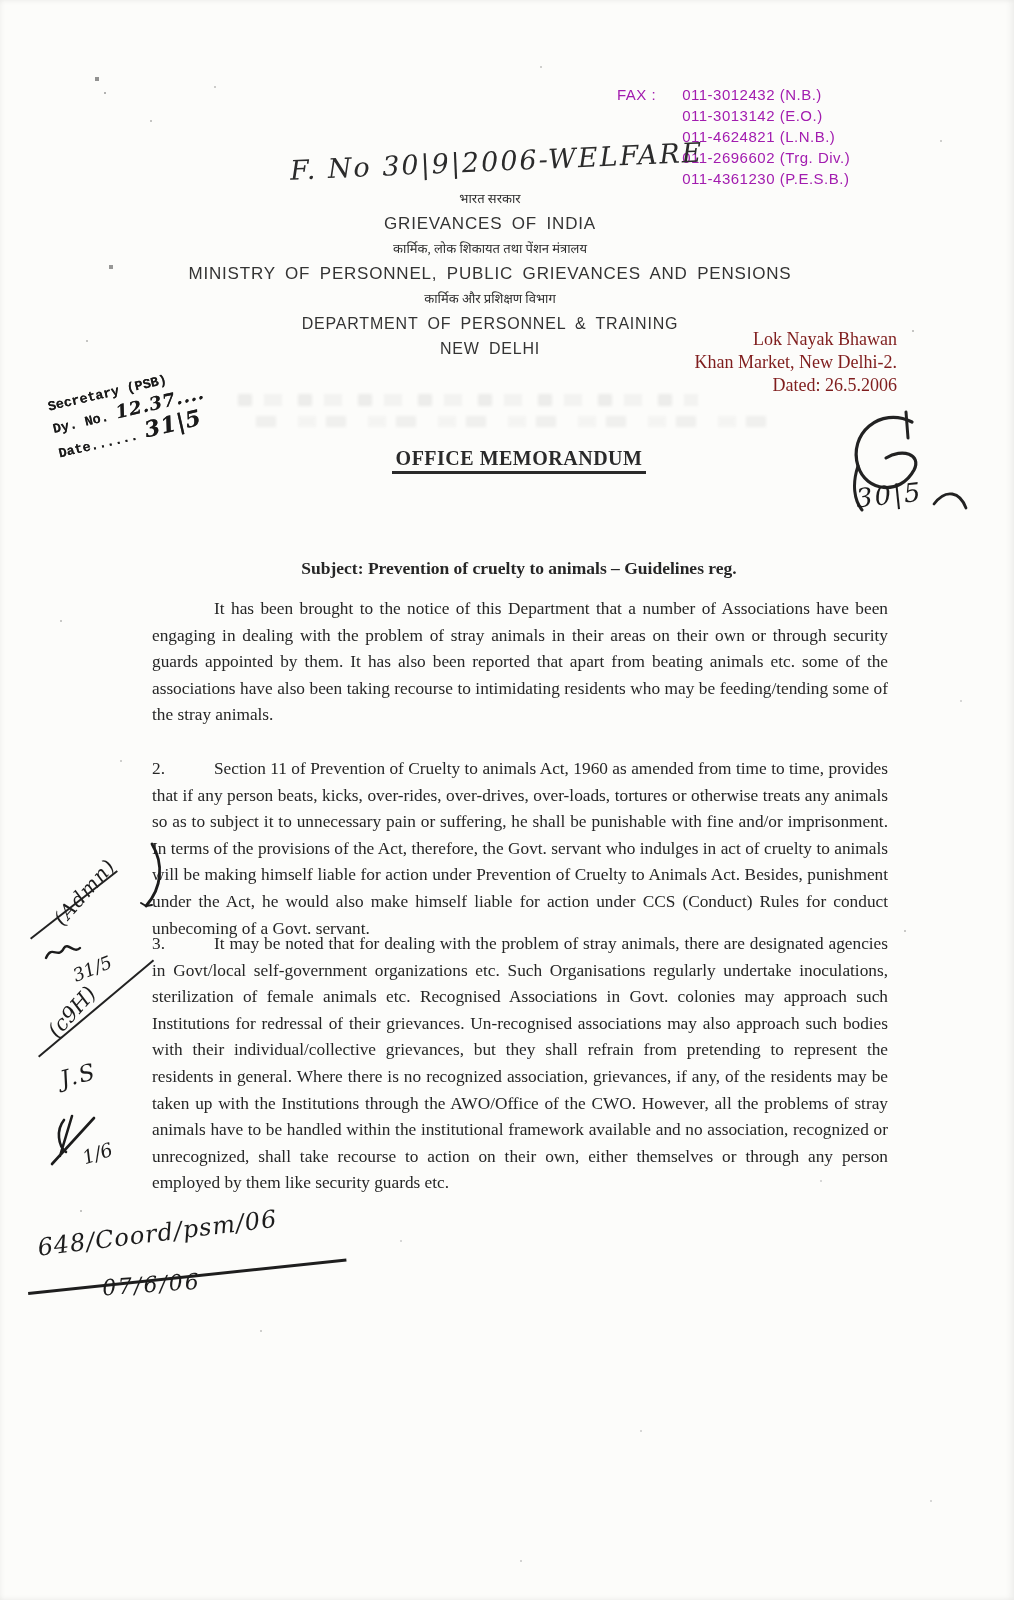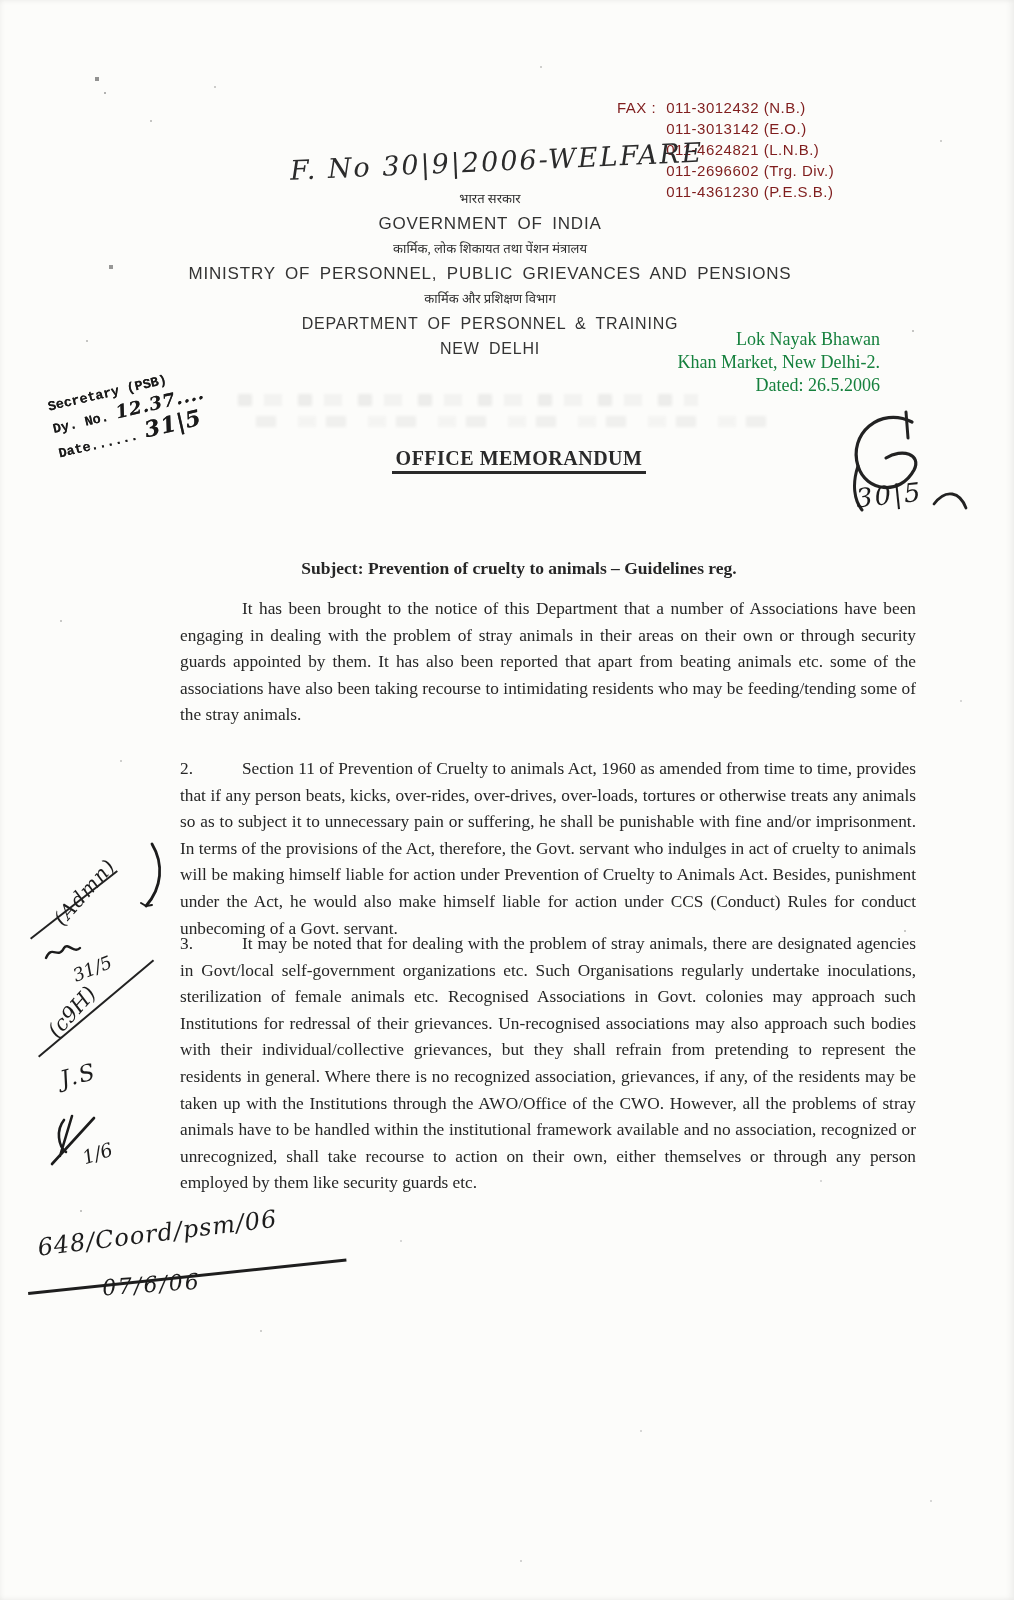--- a/index.html
+++ b/index.html
@@ -13,39 +13,39 @@
     color:#2a2a2a;
     box-shadow:inset -3px 0 6px rgba(0,0,0,0.06), inset 2px 0 4px rgba(0,0,0,0.03);
   }
   .typed-sans{font-family:"Liberation Sans","DejaVu Sans",sans-serif;}
   .hand{
     font-family:"DejaVu Serif","Liberation Serif",serif;
     font-style:italic;color:#1c1c1c;
   }
 
   
-  .fax-block{position:absolute;left:617px;top:97px;display:flex;gap:10px;
-    font-size:15px;line-height:21px;letter-spacing:0.5px;color:#7f1d1d;}
+  .fax-block{position:absolute;left:617px;top:84px;display:flex;gap:26px;
+    font-size:15px;line-height:21px;letter-spacing:0.5px;color:#a21caf;}
   .fax-label{white-space:nowrap;}
   .fax-lines div{white-space:nowrap;}
 
   
   .file-number{position:absolute;left:290px;top:146px;width:400px;
     font-size:27px;letter-spacing:2px;transform:rotate(-2.5deg);
     white-space:nowrap;color:#2b2b2b;}
 
   
   .letterhead{position:absolute;left:100px;top:186px;width:780px;text-align:center;}
   .letterhead .hi{font-size:13px;line-height:25px;color:#2e2e2e;}
   .letterhead .en{font-size:17px;line-height:25px;letter-spacing:0.8px;word-spacing:4px;color:#333;}
   .letterhead .en.small{font-size:16px;}
 
   
-  .address-block{position:absolute;right:134px;top:328px;text-align:right;
-    font-size:18px;line-height:23px;color:#15803d;}
+  .address-block{position:absolute;right:117px;top:328px;text-align:right;
+    font-size:18px;line-height:23px;color:#7f1d1d;}
 
   
   .stamp{position:absolute;left:46px;top:398px;transform:rotate(-13deg);
     transform-origin:left top;color:#1a1a1a;
     font-family:"Liberation Mono","DejaVu Sans Mono",monospace;
     font-weight:bold;font-size:13.5px;line-height:20px;
     text-shadow:0 0 0.6px rgba(0,0,0,0.7);white-space:nowrap;}
   .stamp .hand-over{font-family:"DejaVu Serif",serif;font-style:italic;
     font-size:18px;font-weight:bold;letter-spacing:1px;}
   .stamp .bigbar{font-size:22px;font-weight:bold;}
@@ -66,21 +66,21 @@
   .sig-svg{position:absolute;left:828px;top:408px;}
   .approval-date{position:absolute;left:856px;top:480px;font-size:26px;
     transform:rotate(-6deg);letter-spacing:2px;}
 
   
   .subject{position:absolute;left:152px;top:558px;width:734px;text-align:center;
     font-size:17.5px;font-weight:bold;color:#262626;}
 
   
   .para{position:absolute;left:152px;width:736px;font-size:17.3px;
-    line-height:26.6px;text-align:justify;color:#262626;margin-left:28px;}
+    line-height:26.6px;text-align:justify;color:#262626;}
   .para .pnum{display:inline-block;width:62px;}
   .para-1{top:596px;}
   .para-1 .pnum{width:0;}
   .para-1{text-indent:62px;}
   .para-2{top:756px;}
   .para-3{top:931px;}
 
   
   .mnote{position:absolute;white-space:nowrap;}
   .mnote-admn{left:44px;top:880px;font-size:20px;transform:rotate(-48deg);letter-spacing:1px;}
@@ -133,21 +133,21 @@
       <div>011-4624821 (L.N.B.)</div>
       <div>011-2696602 (Trg. Div.)</div>
       <div>011-4361230 (P.E.S.B.)</div>
     </div>
   </div>
 
   <div class="file-number hand">F. No 30|9|2006-WELFARE</div>
 
   <div class="letterhead">
     <div class="hi" lang="hi">भारत सरकार</div>
-    <div class="en typed-sans">GOVERNMENT OF INDIA</div>
+    <div class="en typed-sans">GRIEVANCES OF INDIA</div>
     <div class="hi" lang="hi">कार्मिक, लोक शिकायत तथा पेंशन मंत्रालय</div>
     <div class="en typed-sans">MINISTRY OF PERSONNEL, PUBLIC GRIEVANCES AND PENSIONS</div>
     <div class="hi" lang="hi">कार्मिक और प्रशिक्षण विभाग</div>
     <div class="en typed-sans small">DEPARTMENT OF PERSONNEL &amp; TRAINING</div>
     <div class="en typed-sans small">NEW DELHI</div>
   </div>
 
   <div class="address-block">
     <div>Lok Nayak Bhawan</div>
     <div>Khan Market, New Delhi-2.</div>

